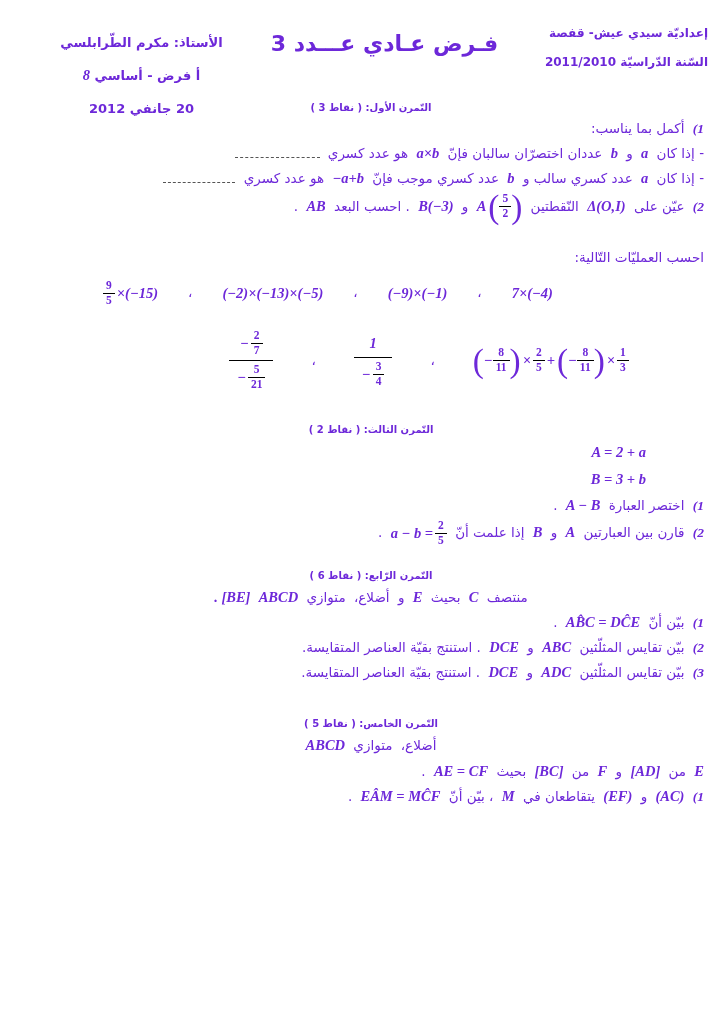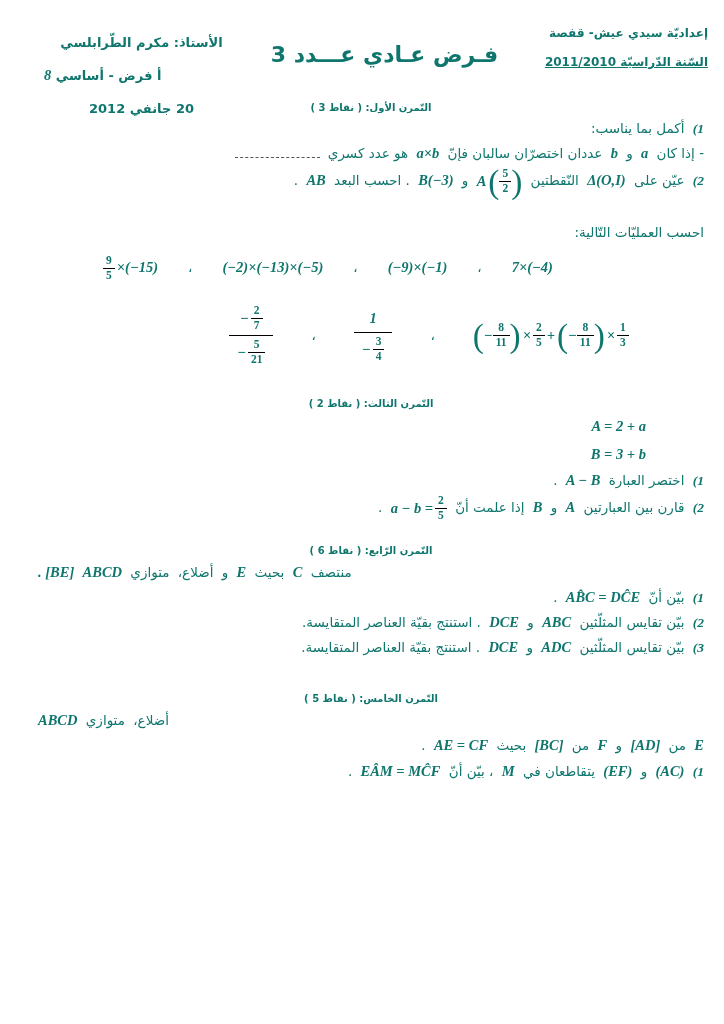--- a/index.html
+++ b/index.html
@@ -1,30 +1,30 @@
 <!DOCTYPE html>
 <html><head>
 <meta charset="utf-8">
 <style>
   html,body{margin:0;padding:0;background:#ffffff;}
-  .page{width:724px;height:960px;background:#fff;color:#0f766e;overflow:hidden;position:relative;
+  .page{width:724px;height:960px;background:#fff;color:#6d28d9;overflow:hidden;position:relative;
         font-family:"DejaVu Sans","Liberation Sans",sans-serif;}
   
   .header{display:flex;justify-content:space-between;align-items:flex-start;padding:26px 16px 0 44px;height:100px;box-sizing:border-box;}
   .h-left{width:195px;text-align:center;font-weight:bold;font-size:13px;line-height:33px;direction:rtl;}
   .h-left .ltrflow{direction:ltr;}
   .h-center{font-size:22px;font-weight:bold;direction:rtl;margin-top:2px;letter-spacing:1px;}
   .h-right{width:178px;text-align:right;font-weight:bold;font-size:12px;direction:rtl;}
-  .h-right div + div{margin-top:15px;text-decoration:underline;}
+  .h-right div + div{margin-top:15px;}
   
   main{padding:0 18px 0 36px;}
   .ex-title{font-weight:bold;font-size:10px;margin:0 0 5px 0;direction:rtl;text-align:center;}
   .line{direction:rtl;text-align:right;margin:2px 0;line-height:1.6;font-size:13.5px;min-height:22px;}
   .line > *{margin:0 2px;}
-  .ltrflow{direction:ltr;text-align:left;}
+  .ltrflow{direction:ltr;text-align:center;}
   .eq{padding-left:0;padding-right:58px;font-size:15px;margin:3px 0;}
   .ops{display:flex;direction:rtl;justify-content:center;align-items:center;}
   .ops1{gap:26px;margin:10px 86px 4px 0;}
   .ops2{gap:34px;margin:12px 0 6px 116px;min-height:82px;}
   .ex1{margin-top:2px;} .ex2{margin-top:26px;} .ex3{margin-top:22px;} .ex4{margin-top:22px;} .ex5{margin-top:34px;}
   
   .ar{unicode-bidi:isolate;}
   .math,.mgroup,.num{font-family:"Liberation Serif","DejaVu Serif",serif;font-style:italic;font-weight:bold;
         font-size:14.5px;unicode-bidi:isolate;direction:ltr;}
   .num{font-size:13.5px;}
@@ -46,33 +46,34 @@
 <body>
 
 <div class="page">
 
   <header class="header">
     <div class="h-left">
       <div>الأستاذ: مكرم الطّرابلسي</div>
       <div class="ltrflow"><span class="math" dir="ltr">8</span> <span class="ar" dir="rtl">أساسي</span> <span class="ar" dir="rtl">-</span> <span class="ar" dir="rtl">فرض</span> <span class="ar" dir="rtl">أ</span> </div>
       <div>20 جانفي 2012</div>
     </div>
-    <h1 class="h-center" style="margin:16px;">فـرض عـادي عـــدد 3</h1>
+    <h1 class="h-center" style="margin:5px;">فـرض عـادي عـــدد 3</h1>
     <div class="h-right">
       <div>إعداديّة سيدي عيش- قفصة</div>
       <div>السّنة الدّراسيّة 2011/2010</div>
     </div>
   </header>
 
   <main>
 
     <section class="ex ex1">
       <h2 class="ex-title"><span class="ar" dir="rtl">التّمرن الأول:</span> <span class="pts" dir="ltr">( 3 نقاط )</span> </h2>
       <div class="line"><span class="num" dir="ltr">(1</span> <span class="ar" dir="rtl">أكمل بما يناسب:</span> </div>
       <div class="line"><span class="ar" dir="rtl">- إذا كان</span> <span class="math" dir="ltr">a</span> <span class="ar" dir="rtl">و</span> <span class="math" dir="ltr">b</span> <span class="ar" dir="rtl">عددان اختصرّان سالبان فإنّ</span> <span class="math" dir="ltr">a×b</span> <span class="ar" dir="rtl">هو عدد كسري</span> <span class="blank" style="width: 85px;"></span> </div>
+      <div class="line"><span class="ar" dir="rtl">- إذا كان</span> <span class="math" dir="ltr">a</span> <span class="ar" dir="rtl">عدد كسري سالب و</span> <span class="math" dir="ltr">b</span> <span class="ar" dir="rtl">عدد كسري موجب فإنّ</span> <span class="math" dir="ltr">−a+b</span> <span class="ar" dir="rtl">هو عدد كسري</span> <span class="blank" style="width: 72px;"></span> </div>
       <div class="line"><span class="num" dir="ltr">(2</span> <span class="ar" dir="rtl">عيّن على</span> <span class="math" dir="ltr">Δ(O,I)</span> <span class="ar" dir="rtl">النّقطتين</span> <span class="mgroup" dir="ltr">
             <span class="math" dir="ltr">A</span> 
             <span class="pgroup" dir="ltr">
               <span class="bigparen">(</span>
               <span class="pinner">
                 <span class="frac" dir="ltr">
                   <span class="fn">5</span>
                   <span class="fd">2</span>
                 </span> 
               </span>

